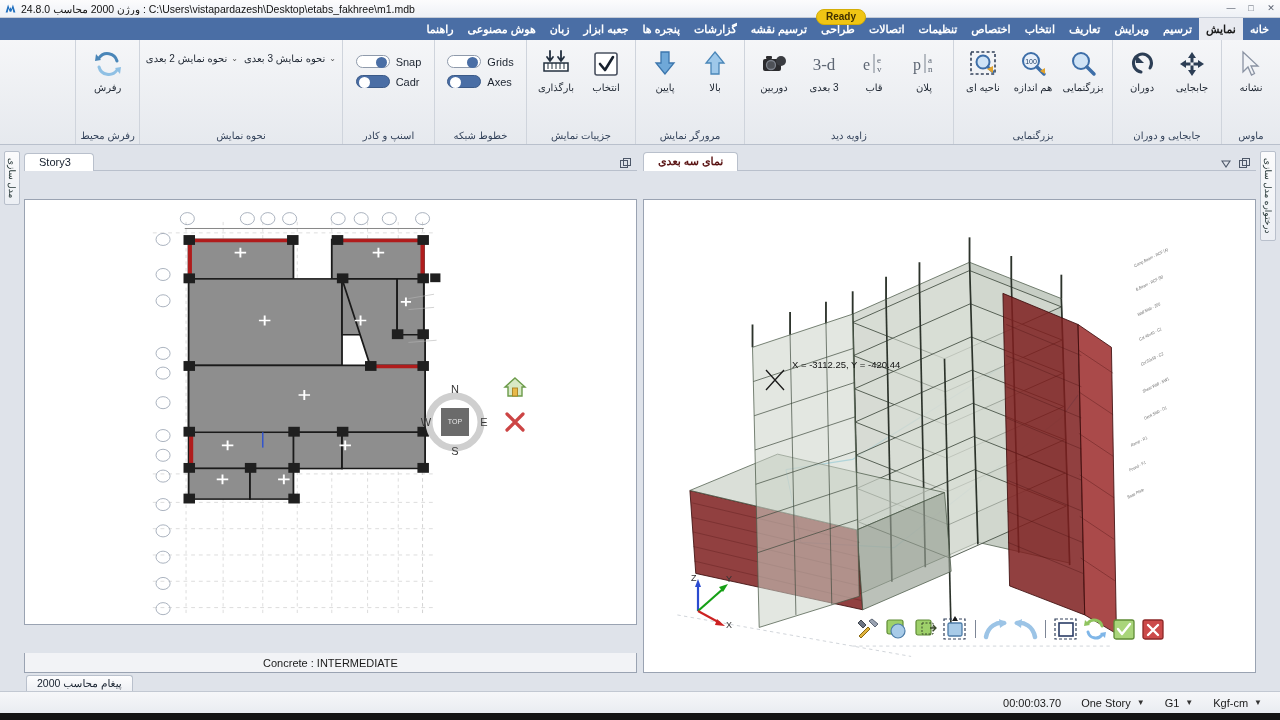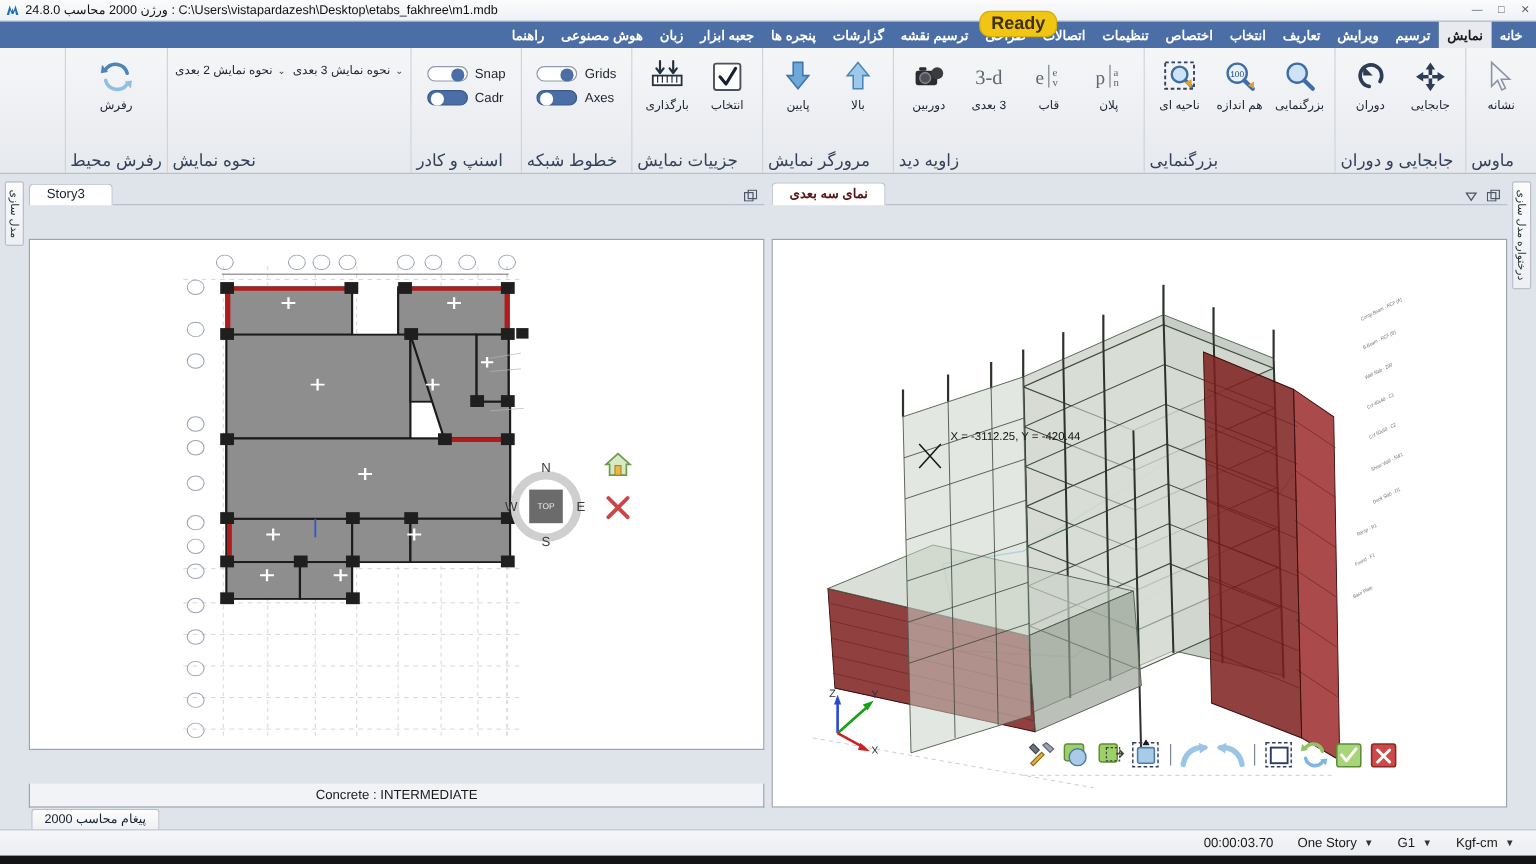--- a/index.html
+++ b/index.html
@@ -31,39 +31,39 @@
   .menu-item {
     padding: 0 7px; display: flex; align-items: center;
     color: #fff; font-size: 11px; white-space: nowrap;
     direction: rtl;
     font-weight: bold;
   }
   .menu-item.active { background: #e8eaf0; color: #1a1a1a; }
   .ready-badge {
     position: absolute; left: 816px; top: -9px;
     background: #f0c514; color: #403000; border-radius: 9px;
-    padding: 1px 9px 2px; font-size: 15px; font-weight: bold;
+    padding: 1px 9px 2px; font-size: 10px; font-weight: bold;
     border: 1px solid #d4ad06; z-index: 5;
   }
 
   
   .ribbon {
     height: 105px; background: linear-gradient(#f5f6f8,#e6e9ee);
     border-bottom: 1px solid #b9c0cc;
     display: flex; flex-direction: row-reverse; justify-content: flex-start;
     position: relative;
   }
   .rgroup {
     display: flex; flex-direction: column; justify-content: space-between;
     border-left: 1px solid #cfd4dc; padding: 3px 4px 0;
     min-width: 44px;
   }
   .rgroup-body { display: flex; flex-direction: row-reverse; align-items: flex-start;
                  gap: 4px; flex: 1; padding: 2px 2px 0; }
-  .rgroup-title { text-align: left; font-size: 14px; color: #33425a;
+  .rgroup-title { text-align: center; font-size: 10px; color: #33425a;
                   padding: 1px 0 3px; white-space: nowrap; direction: rtl; }
 
   .btn-big { display: flex; flex-direction: column; align-items: center;
              width: 46px; padding-top: 2px; cursor: default; }
   .btn-big .glyph { height: 34px; display: flex; align-items: center; justify-content: center; }
   .btn-big .cap { font-size: 10px; color: #1c2430; margin-top: 1px; white-space: nowrap; direction: rtl; }
 
   .combo-col { display: flex; flex-direction: row; gap: 6px; padding-top: 8px; }
   .combo {
     display: flex; flex-direction: row-reverse; align-items: center; gap: 4px;

